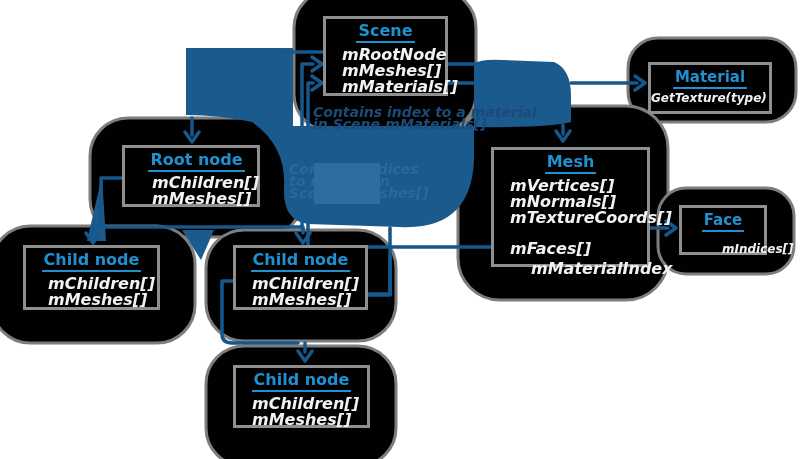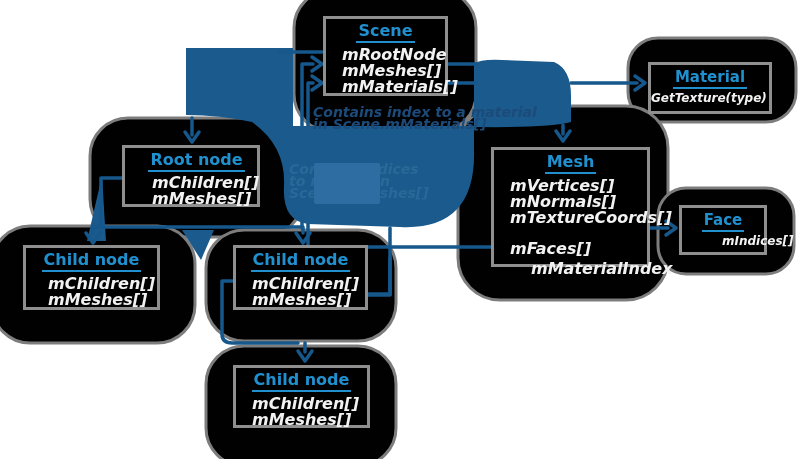--- a/index.html
+++ b/index.html
@@ -140,21 +140,21 @@
     <span class="node-title">Mesh</span>
     <div class="members">
       <span class="member">mVertices[]</span>
       <span class="member">mNormals[]</span>
       <span class="member">mTextureCoords[]</span>
       <span class="member gap">mFaces[]</span>
       <span class="member gap2">mMaterialIndex</span>
     </div>
   </div>
 
-  <div class="node-box small" style="left:679px;top:205px;width:88px;height:50px;">
+  <div class="node-box small" style="left:679px;top:205px;width:88px;height:50px;gap:8px;">
     <span class="node-title">Face</span>
     <div class="members centered" style="margin-top:1px;padding-left:40px;">
       <span class="member">mIndices[]</span>
     </div>
   </div>
 
   <div class="node-box" style="left:23px;top:245px;width:137px;height:65px;">
     <span class="node-title">Child node</span>
     <div class="members" style="padding-left:22px;">
       <span class="member">mChildren[]</span>

